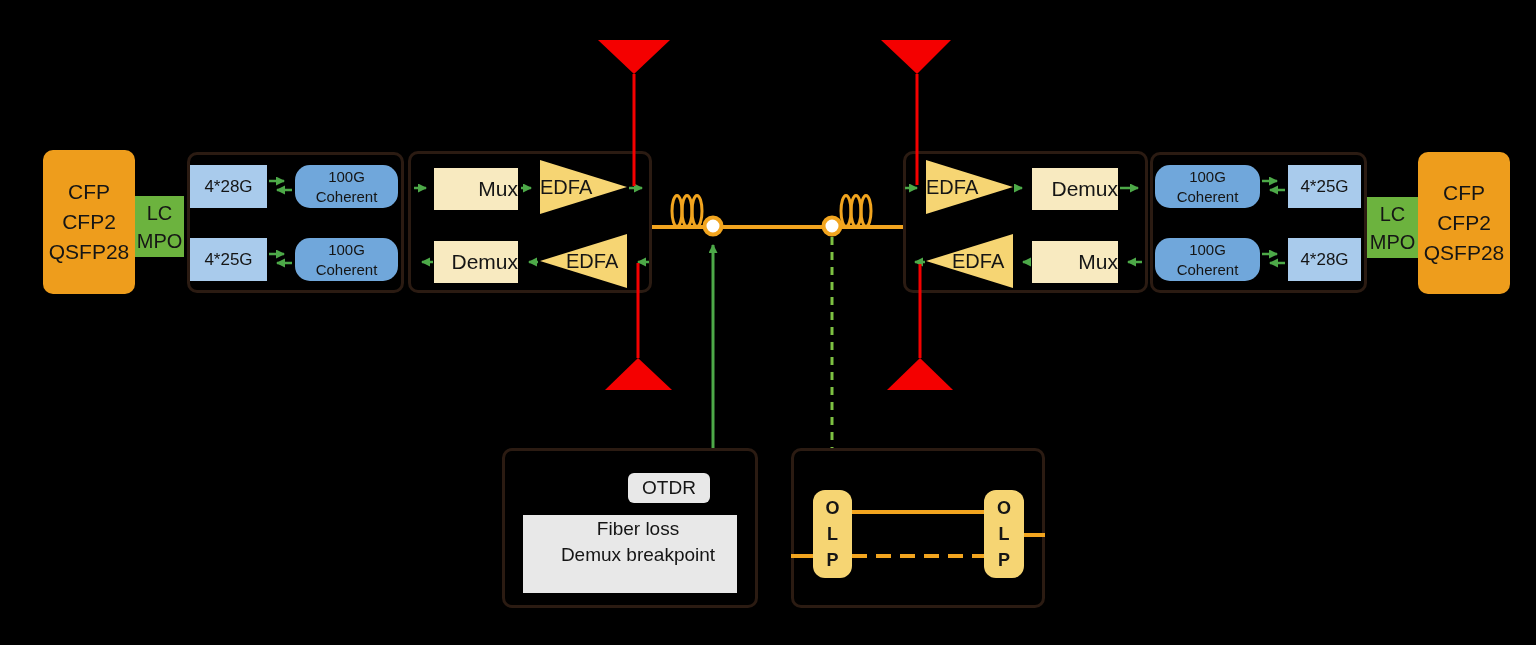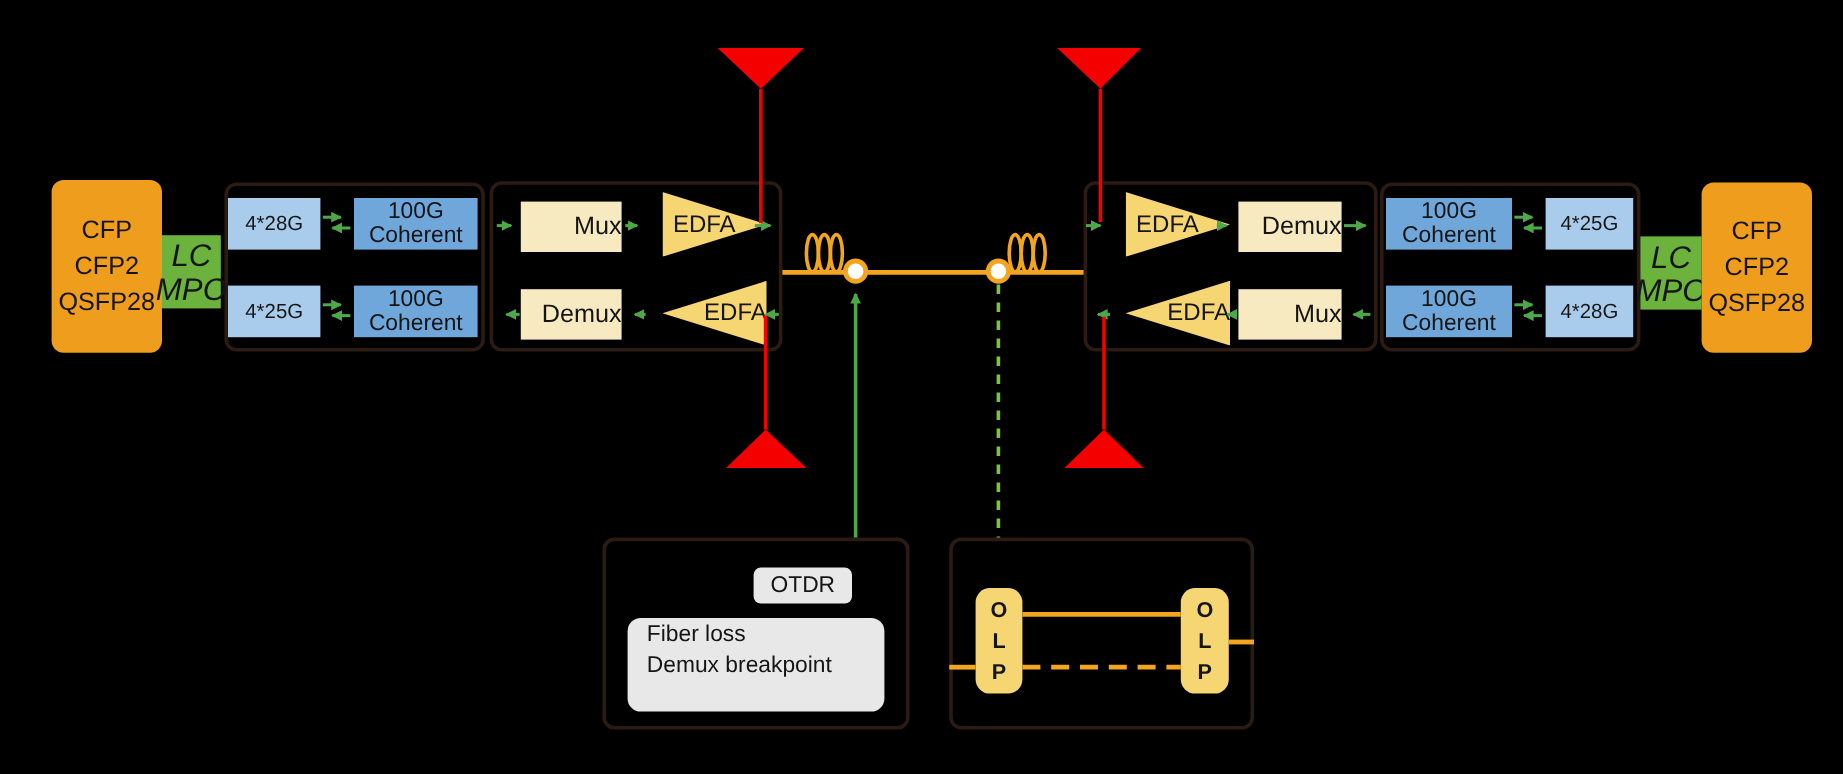--- a/index.html
+++ b/index.html
@@ -9,31 +9,31 @@
   }
   html,body{margin:0;padding:0;background:#000;}
   .stage{position:relative;width:1536px;height:645px;background:var(--background);
          font-family:"Liberation Sans",sans-serif;color:#151515;overflow:hidden;}
   .container{position:absolute;border:3px solid var(--border);border-radius:10px;
              box-sizing:border-box;background:transparent;z-index:1;}
   .box{position:absolute;display:flex;align-items:center;justify-content:center;
        text-align:center;z-index:2;box-sizing:border-box;}
   .col{flex-direction:column;}
   .orange-box{background:var(--orange);border-radius:10px;font-size:21px;line-height:30px;}
-  .green-box{background:var(--green);font-size:26px;line-height:28px;font-style:italic;}
+  .green-box{background:var(--green);font-size:20px;line-height:28px;}
   .blue-light-box{background:var(--blue-light);font-size:17px;}
-  .blue-mid-box{background:var(--blue-mid);font-size:19px;line-height:20px;}
+  .blue-mid-box{background:var(--blue-mid);font-size:15px;line-height:20px;border-radius:15px;}
   .cream-box{background:var(--cream);font-size:21px;justify-content:flex-end;}
   .gray-box{background:var(--gray);font-size:19px;border-radius:6px;}
-  .panel{position:absolute;background:var(--gray);border-radius:11px;font-size:19px;
-         line-height:26px;padding:1px 0 0 16px;box-sizing:border-box;z-index:2;}
+  .panel{position:absolute;background:var(--gray);border-radius:0;font-size:19px;
+         line-height:26px;padding:1px 0 0 16px;box-sizing:border-box;z-index:2;text-align:center;}
   .olp-box{background:var(--yellow);border-radius:12px;font-size:18px;font-weight:600;
            line-height:26px;}
   .tri{position:absolute;background:var(--yellow);display:flex;align-items:center;
-       justify-content:flex-end;font-size:20px;z-index:2;box-sizing:border-box;margin-left:12px;}
+       justify-content:flex-start;font-size:20px;z-index:2;box-sizing:border-box;}
   .tri-right{clip-path:polygon(0 0,100% 50%,0 100%);padding-right:26px;}
   .tri-left{clip-path:polygon(100% 0,0 50%,100% 100%);padding-left:26px;}
   svg.overlay{position:absolute;left:0;top:0;z-index:5;pointer-events:none;}
   .ga{stroke:var(--arrow-green);stroke-width:2.5;fill:none;marker-end:url(#ah);}
   .gm{stroke:var(--arrow-green);stroke-width:3;fill:none;marker-end:url(#ah);}
   .gd{stroke:var(--dash-green);stroke-width:3;stroke-dasharray:8 7;fill:none;}
   .rl{stroke:var(--red);stroke-width:3;fill:none;}
   .rt{fill:var(--red);stroke:none;}
   .fl{stroke:var(--fiber);stroke-width:4;fill:none;}
   .coil{stroke:var(--fiber);stroke-width:3;fill:none;}

